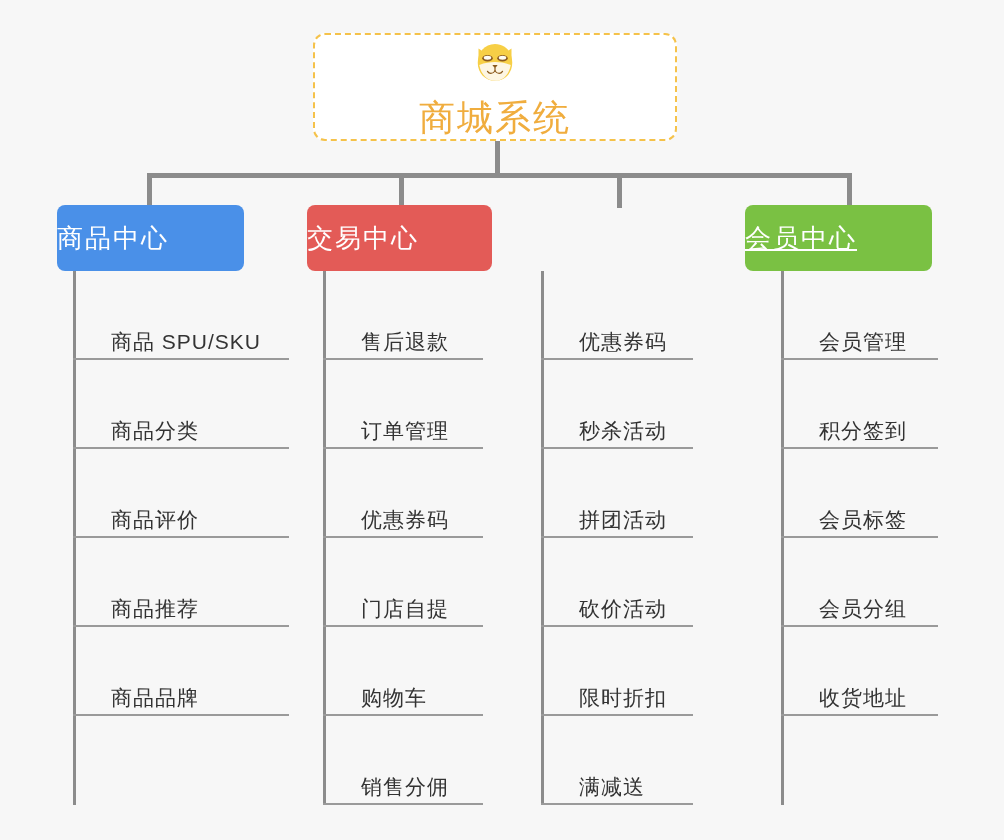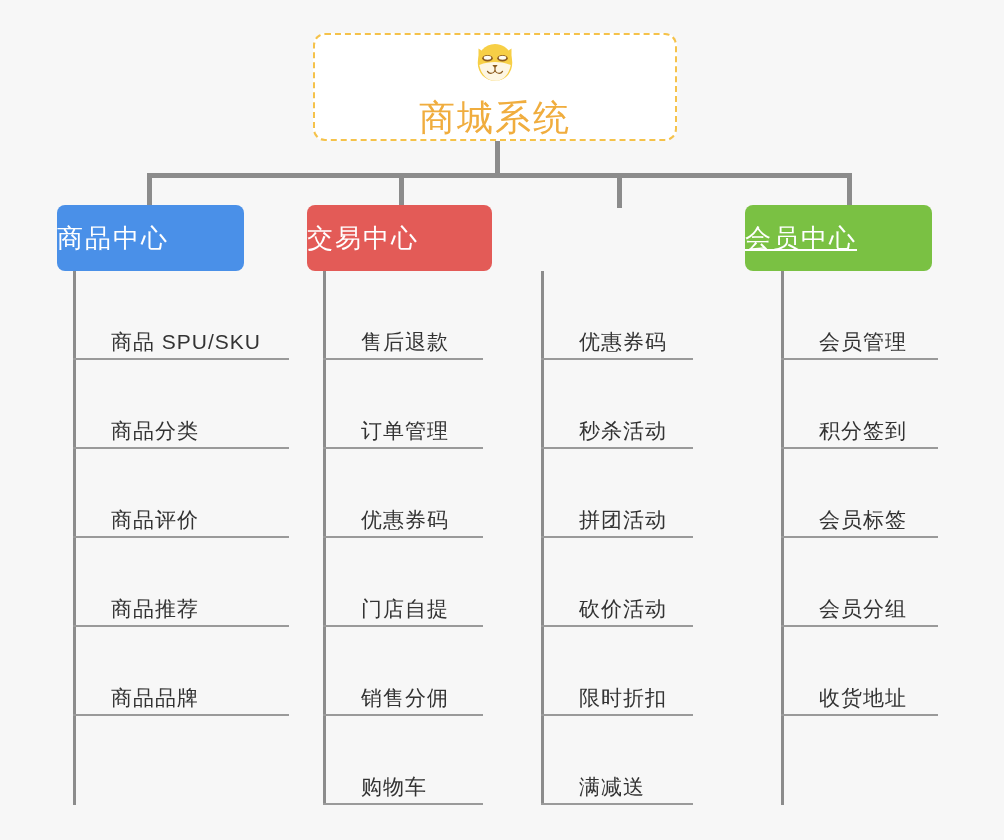--- a/index.html
+++ b/index.html
@@ -170,24 +170,24 @@
     <div class="sub-item">
       <span class="sub-label">订单管理</span>
     </div>
     <div class="sub-item">
       <span class="sub-label">优惠券码</span>
     </div>
     <div class="sub-item">
       <span class="sub-label">门店自提</span>
     </div>
     <div class="sub-item">
+      <span class="sub-label">购物车</span>
+    </div>
+    <div class="sub-item">
       <span class="sub-label">销售分佣</span>
-    </div>
-    <div class="sub-item">
-      <span class="sub-label">购物车</span>
     </div>
   </div>
 
   <div class="col" style="left:541px; width:152px;">
     <div class="spine" style="height:534px;"></div>
     <div class="sub-item">
       <span class="sub-label">优惠券码</span>
     </div>
     <div class="sub-item">
       <span class="sub-label">秒杀活动</span>

